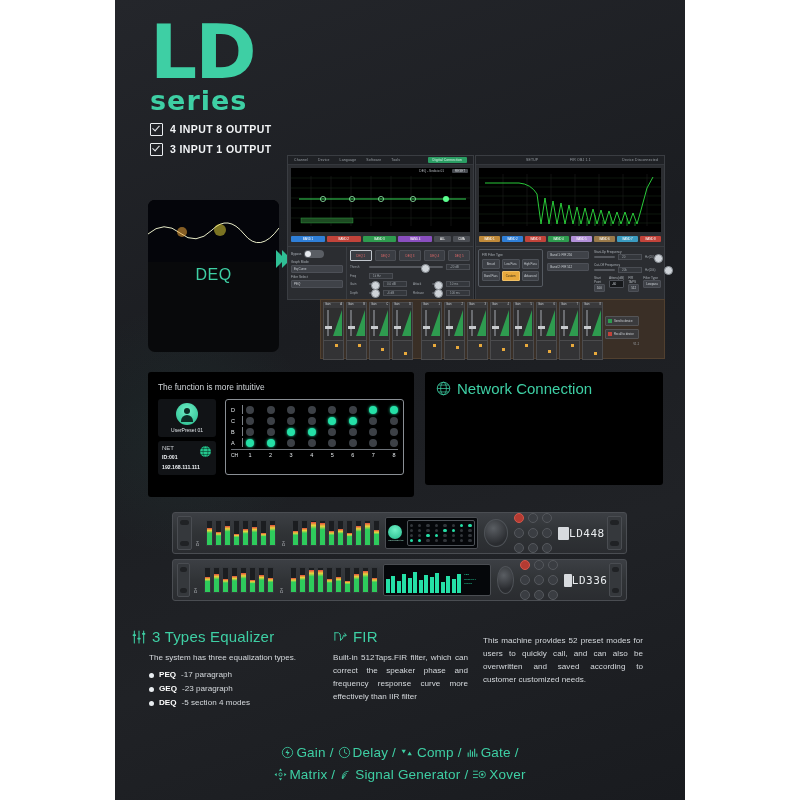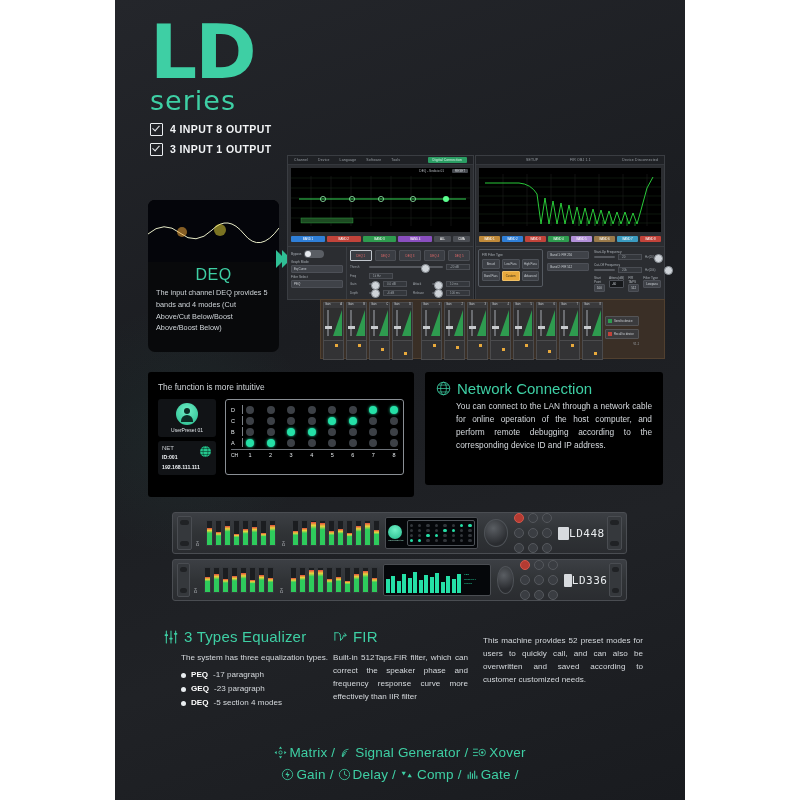--- a/index.html
+++ b/index.html
@@ -8,21 +8,21 @@
   .poster{position:absolute;left:115px;top:0;width:570px;height:800px;
     background:linear-gradient(160deg,#24262b 0%,#1b1d21 40%,#202226 70%,#191b1f 100%);
     overflow:hidden;}
   .poster::before{content:"";position:absolute;left:-60px;top:300px;width:260px;height:260px;
     background:radial-gradient(circle,rgba(62,207,164,.05) 0%,rgba(0,0,0,0) 70%);}
 
   
   .hdr{position:absolute;left:35px;top:22px;}
   .logo{font-family:"DejaVu Sans",sans-serif;font-weight:bold;font-size:74px;line-height:.82;
     color:#3ecfa4;letter-spacing:-2px;}
-  .series{font-family:"DejaVu Sans",sans-serif;font-weight:normal;font-size:27px;color:#3ecfa4;
+  .series{font-family:"DejaVu Sans",sans-serif;font-weight:bold;font-size:27px;color:#3ecfa4;
     letter-spacing:1px;margin-top:2px;}
   .chk-row{display:flex;align-items:center;margin-top:7px;}
   .chkbox{width:11px;height:11px;border:1.4px solid #e9ecef;border-radius:1px;margin-right:7px;
     position:relative;flex:none;}
   .chkbox::after{content:"";position:absolute;left:2.5px;top:0.5px;width:3px;height:6px;
     border:solid #e9ecef;border-width:0 1.4px 1.4px 0;transform:rotate(42deg);}
   .chk-lbl{font-size:10.5px;font-weight:bold;color:#f2f4f6;letter-spacing:.4px;}
 
   
   .deq{position:absolute;left:33px;top:200px;width:131px;height:152px;background:#08090b;
@@ -173,21 +173,21 @@
   .btngrid{display:flex;gap:4px;margin-left:6px;}
   .bcol{display:flex;flex-direction:column;gap:5px;}
   .rbtn{width:8px;height:8px;border-radius:50%;background:#3a3d42;border:1px solid #55585d;}
   .rbtn.red{background:#b43b32;border-color:#d4564a;}
   .usb{width:13px;height:13px;background:#d7dade;border-radius:1px;margin-left:6px;}
   .model{margin-left:auto;margin-right:2px;font-family:"DejaVu Sans Mono",monospace;
     font-size:11px;color:#e8ebee;letter-spacing:.5px;}
 
   
   .feat{position:absolute;top:628px;display:block;}
-  #f1{left:48px;width:175px;} #f2{left:218px;width:135px;} #f3{left:368px;width:160px;}
+  #f1{left:16px;width:175px;} #f2{left:218px;width:135px;} #f3{left:368px;width:160px;}
   .feat h4{margin:0;color:#3ecfa4;font-size:15px;font-weight:normal;display:flex;
     align-items:center;gap:5px;letter-spacing:.2px;}
   .feat p{margin:6px 0 0;color:#d5d9dd;font-size:8.1px;line-height:1.62;text-align:justify;
     padding-left:18px;}
   #f2 p,#f3 p{padding-left:0;}
   .bullets{margin:4px 0 0;padding-left:18px;list-style:none;}
   .bullets li{color:#d5d9dd;font-size:8.1px;line-height:1.75;display:flex;align-items:center;gap:5px;}
   .bullets li em{width:5px;height:5px;border-radius:50%;background:#e9edf0;display:block;flex:none;}
   .bullets li b{color:#ffffff;}
 
@@ -273,21 +273,20 @@
               <line x1="120" y1="24" x2="120" y2="38"></line>
           <line x1="123" y1="20" x2="123" y2="42"></line>
               <line x1="126" y1="26" x2="126" y2="36"></line>
         </g>
         <path d="M0,34 Q16,20 32,33 T64,30 T96,34 T131,28" fill="none" stroke="#e8ecc8" stroke-width="1"></path>
         <circle cx="34" cy="32" r="5" fill="#f0a83a" opacity=".55"></circle>
         <circle cx="72" cy="30" r="6" fill="#f2e23a" opacity=".5"></circle>
       </svg>
     </div>
     <div class="deq-ttl">DEQ</div>
-    <div class="deq-txt">The input channel DEQ provides 5 bands and 4 modes (Cut Above/Cut Below/Boost Above/Boost Below)</div>
   </div>
   <div class="arrows">
     <span></span>
         <span></span>
         <span></span>
   </div>
 
   <div class="sw" id="sw-eq">
     <div class="swbar">
       <i>Channel</i>
@@ -821,21 +820,20 @@
     <h3>
       <svg width="15" height="15" viewBox="0 0 24 24">
         <circle cx="12" cy="12" r="10" fill="none" stroke="#3ecfa4" stroke-width="1.4"></circle>
         <ellipse cx="12" cy="12" rx="4.6" ry="10" fill="none" stroke="#3ecfa4" stroke-width="1.2"></ellipse>
         <line x1="2" y1="12" x2="22" y2="12" stroke="#3ecfa4" stroke-width="1.2"></line>
         <line x1="4" y1="6.5" x2="20" y2="6.5" stroke="#3ecfa4" stroke-width="1.1"></line>
         <line x1="4" y1="17.5" x2="20" y2="17.5" stroke="#3ecfa4" stroke-width="1.1"></line>
       </svg>
       <span>Network Connection</span>
     </h3>
-    <p>You can connect to the LAN through a network cable for online operation of the host computer, and perform remote debugging according to the corresponding device ID and IP address.</p>
   </div>
 
   <div class="rack" id="rack1">
     <div class="ear">
           <span></span>
           <span></span>
         </div>
     <div class="meters">
       <span class="chlbl">CH</span>
       <div class="mgrp">
@@ -1136,20 +1134,51 @@
   </div>
 
   <div class="feat" id="f3">
     <p>This machine provides 52 preset modes for users to quickly call, and can also be overwritten and saved according to customer customized needs.</p>
   </div>
 
   <div class="tags">
     <div class="tagline">
       <span>
         <svg class="tico" width="13" height="13" viewBox="0 0 24 24">
+          <circle cx="12" cy="12" r="9.5" fill="none" stroke="#3ecfa4" stroke-width="1.5"></circle>
+          <path d="M13 6 L8 13 L12 13 L11 18 L16 11 L12 11 Z" fill="#3ecfa4"></path>
+        </svg><span>Gain</span></span>
+      <span>/</span>
+      <span>
+        <svg class="tico" width="13" height="13" viewBox="0 0 24 24">
+          <circle cx="12" cy="12" r="9.5" fill="none" stroke="#3ecfa4" stroke-width="1.5"></circle>
+          <path d="M12 6.5 L12 12 L16 14" fill="none" stroke="#3ecfa4" stroke-width="1.5" stroke-linecap="round"></path>
+        </svg><span>Delay</span></span>
+      <span>/</span>
+      <span>
+        <svg class="tico" width="15" height="13" viewBox="0 0 26 24">
+          <path d="M2 7 L10 7 L6 14 Z" fill="#3ecfa4"></path>
+          <path d="M13 17 L21 17 L17 10 Z" fill="#3ecfa4"></path>
+        </svg><span>Comp</span></span>
+      <span>/</span>
+      <span>
+        <svg class="tico" width="13" height="13" viewBox="0 0 24 24">
+          <g fill="#3ecfa4">
+                <rect x="3" y="12" width="2" height="8"></rect>
+                <rect x="7" y="7" width="2" height="13"></rect>
+          <rect x="11" y="10" width="2" height="10"></rect>
+                <rect x="15" y="5" width="2" height="15"></rect>
+          <rect x="19" y="14" width="2" height="6"></rect>
+              </g>
+        </svg><span>Gate</span></span>
+      <span>/</span>
+    </div>
+    <div class="tagline">
+      <span>
+        <svg class="tico" width="13" height="13" viewBox="0 0 24 24">
           <circle cx="12" cy="12" r="3" fill="none" stroke="#3ecfa4" stroke-width="1.5"></circle>
           <g fill="#3ecfa4">
                 <path d="M12 1 L15 5 L9 5 Z"></path>
                 <path d="M12 23 L9 19 L15 19 Z"></path>
           <path d="M1 12 L5 9 L5 15 Z"></path>
                 <path d="M23 12 L19 15 L19 9 Z"></path>
               </g>
         </svg><span>Matrix</span></span>
       <span>/</span>
       <span>
@@ -1166,47 +1195,16 @@
         <svg class="tico" width="15" height="13" viewBox="0 0 26 24">
           <g fill="#3ecfa4">
                 <rect x="1" y="5" width="9" height="1.6"></rect>
                 <rect x="1" y="11" width="9" height="1.6"></rect>
           <rect x="1" y="17" width="9" height="1.6"></rect>
               </g>
           <circle cx="18" cy="12" r="6" fill="none" stroke="#3ecfa4" stroke-width="1.5"></circle>
           <circle cx="18" cy="12" r="2.2" fill="#3ecfa4"></circle>
         </svg><span>Xover</span></span>
     </div>
-    <div class="tagline">
-      <span>
-        <svg class="tico" width="13" height="13" viewBox="0 0 24 24">
-          <circle cx="12" cy="12" r="9.5" fill="none" stroke="#3ecfa4" stroke-width="1.5"></circle>
-          <path d="M13 6 L8 13 L12 13 L11 18 L16 11 L12 11 Z" fill="#3ecfa4"></path>
-        </svg><span>Gain</span></span>
-      <span>/</span>
-      <span>
-        <svg class="tico" width="13" height="13" viewBox="0 0 24 24">
-          <circle cx="12" cy="12" r="9.5" fill="none" stroke="#3ecfa4" stroke-width="1.5"></circle>
-          <path d="M12 6.5 L12 12 L16 14" fill="none" stroke="#3ecfa4" stroke-width="1.5" stroke-linecap="round"></path>
-        </svg><span>Delay</span></span>
-      <span>/</span>
-      <span>
-        <svg class="tico" width="15" height="13" viewBox="0 0 26 24">
-          <path d="M2 7 L10 7 L6 14 Z" fill="#3ecfa4"></path>
-          <path d="M13 17 L21 17 L17 10 Z" fill="#3ecfa4"></path>
-        </svg><span>Comp</span></span>
-      <span>/</span>
-      <span>
-        <svg class="tico" width="13" height="13" viewBox="0 0 24 24">
-          <g fill="#3ecfa4">
-                <rect x="3" y="12" width="2" height="8"></rect>
-                <rect x="7" y="7" width="2" height="13"></rect>
-          <rect x="11" y="10" width="2" height="10"></rect>
-                <rect x="15" y="5" width="2" height="15"></rect>
-          <rect x="19" y="14" width="2" height="6"></rect>
-              </g>
-        </svg><span>Gate</span></span>
-      <span>/</span>
-    </div>
   </div>
 
 </div>
 </div>
 
 </body></html>

